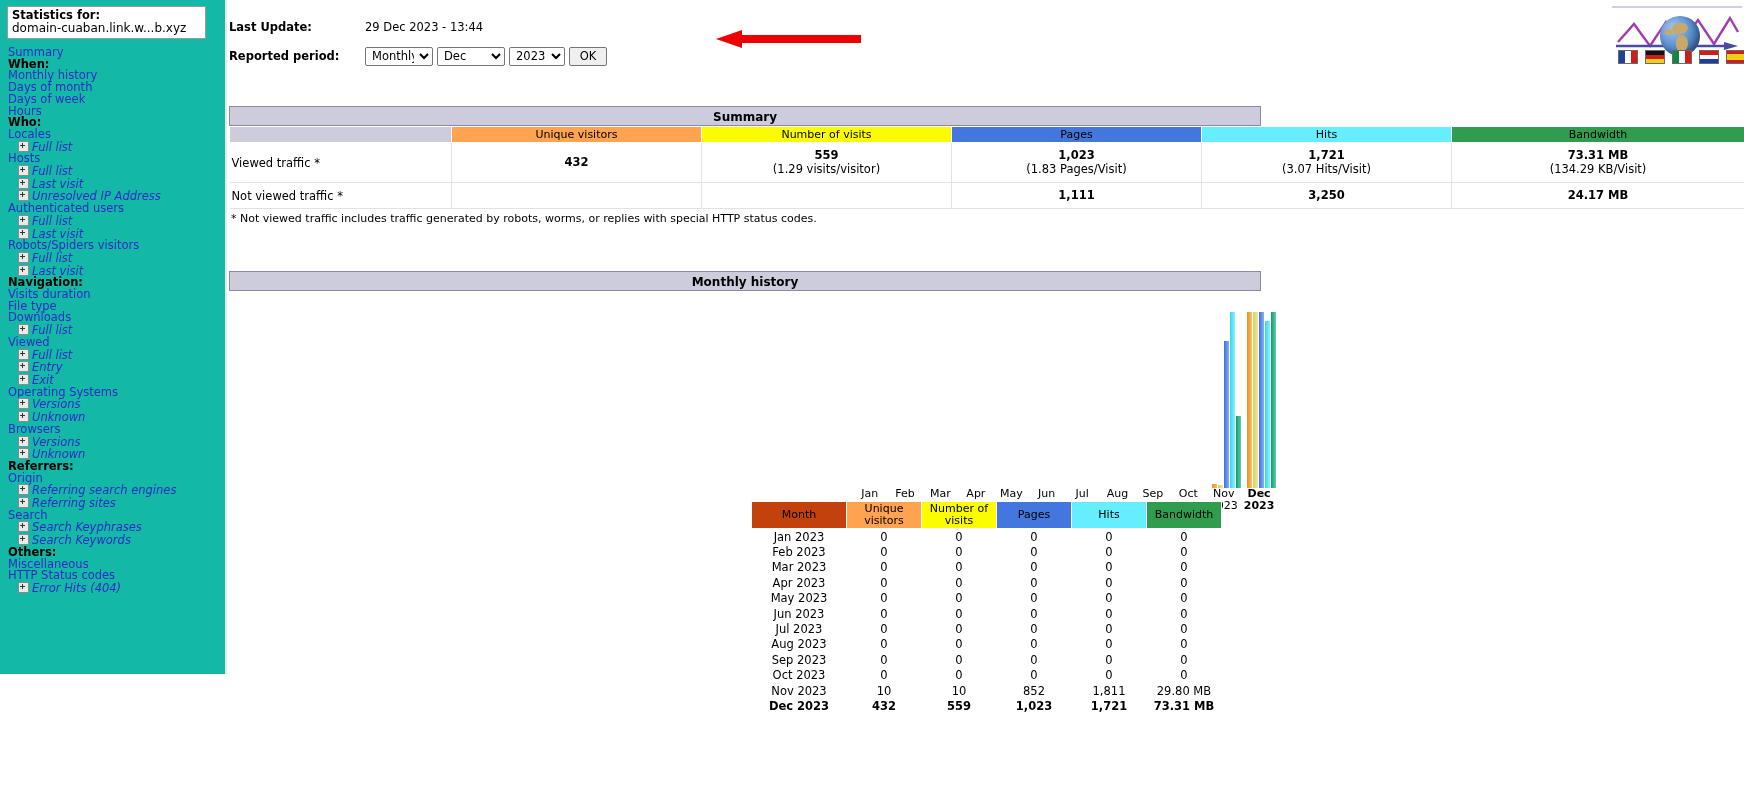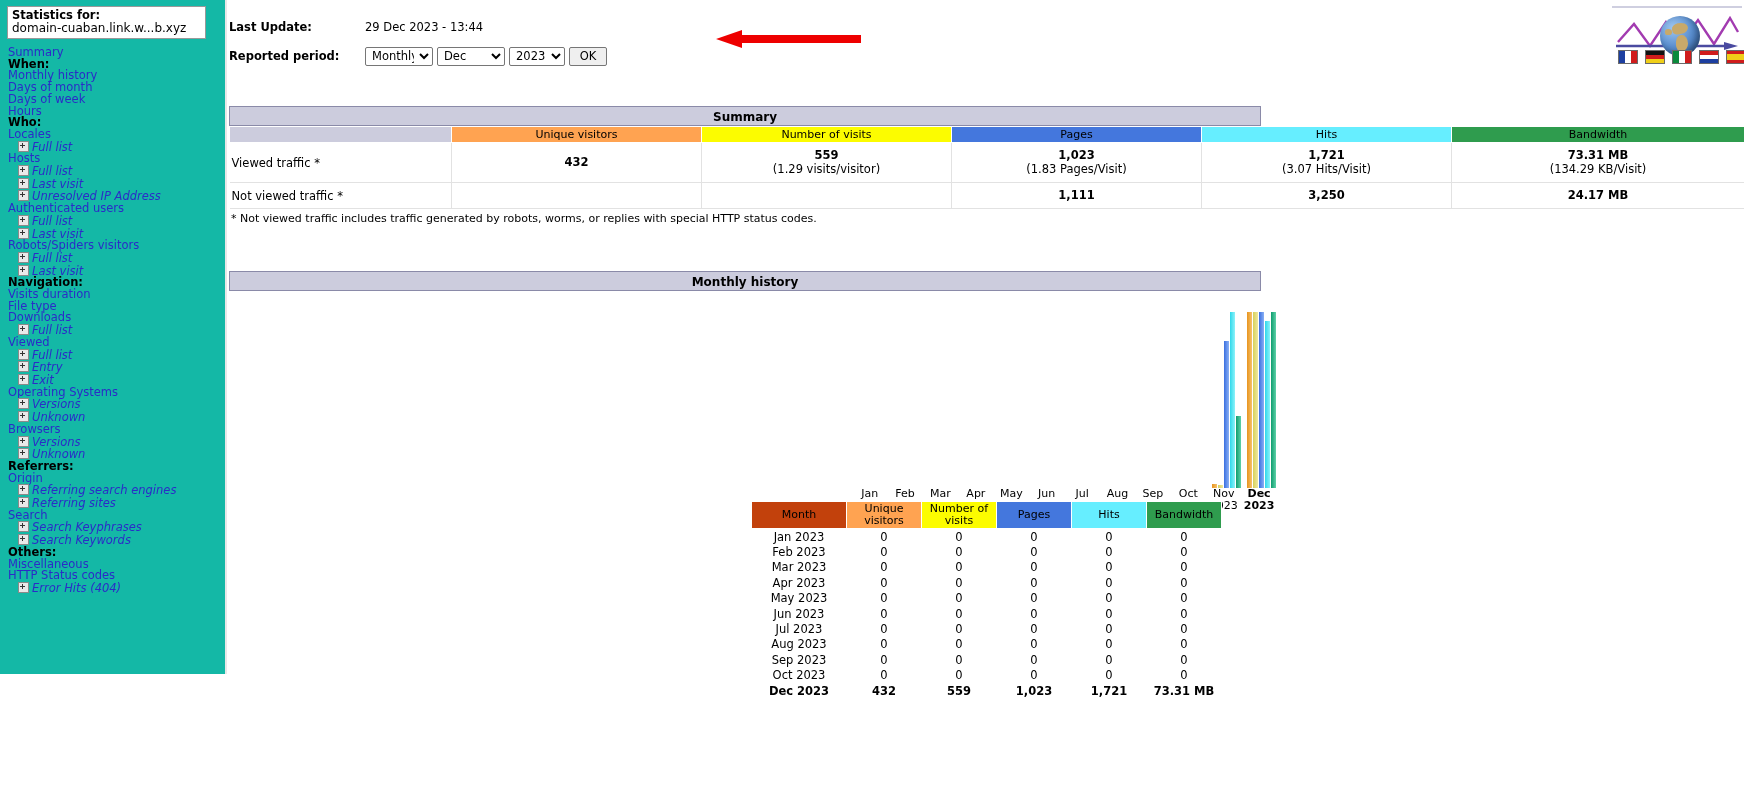--- a/index.html
+++ b/index.html
@@ -536,20 +536,28 @@
               <td>0</td>
             </tr>
             <tr>
               <td class="mon">Oct 2023</td>
               <td>0</td>
               <td>0</td>
               <td>0</td>
               <td>0</td>
               <td>0</td>
             </tr>
+            <tr>
+              <td class="mon">Nov 2023</td>
+              <td>10</td>
+              <td>10</td>
+              <td>852</td>
+              <td>1,811</td>
+              <td>29.80 MB</td>
+            </tr>
             <tr class="cur">
               <td class="mon">Dec 2023</td>
               <td>432</td>
               <td>559</td>
               <td>1,023</td>
               <td>1,721</td>
               <td>73.31 MB</td>
             </tr>
           </tbody>
       </table>

